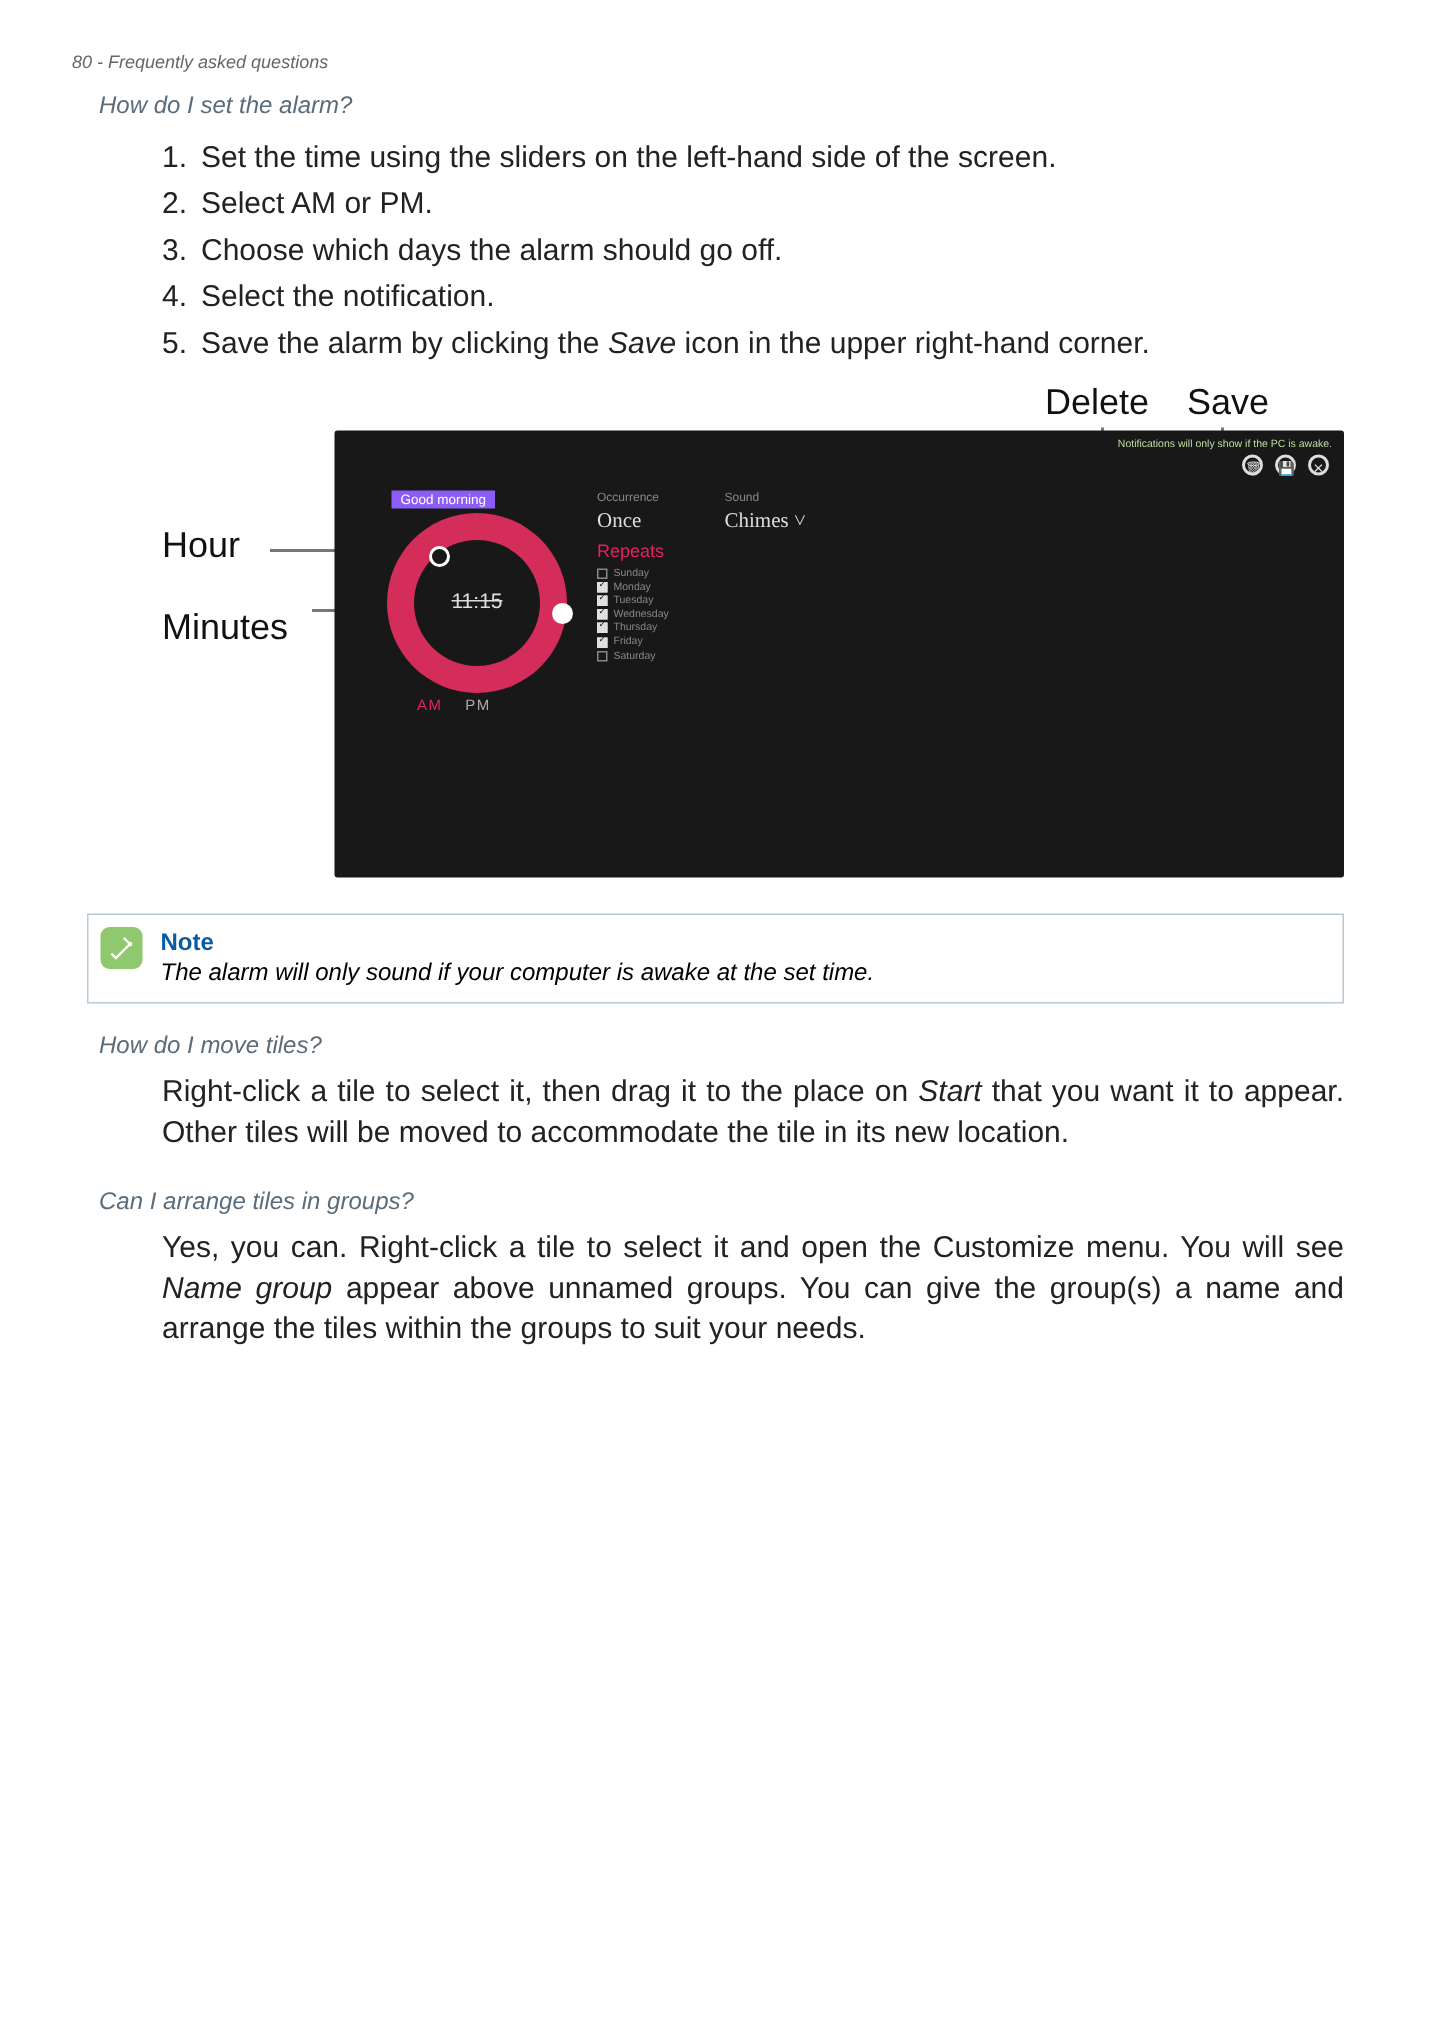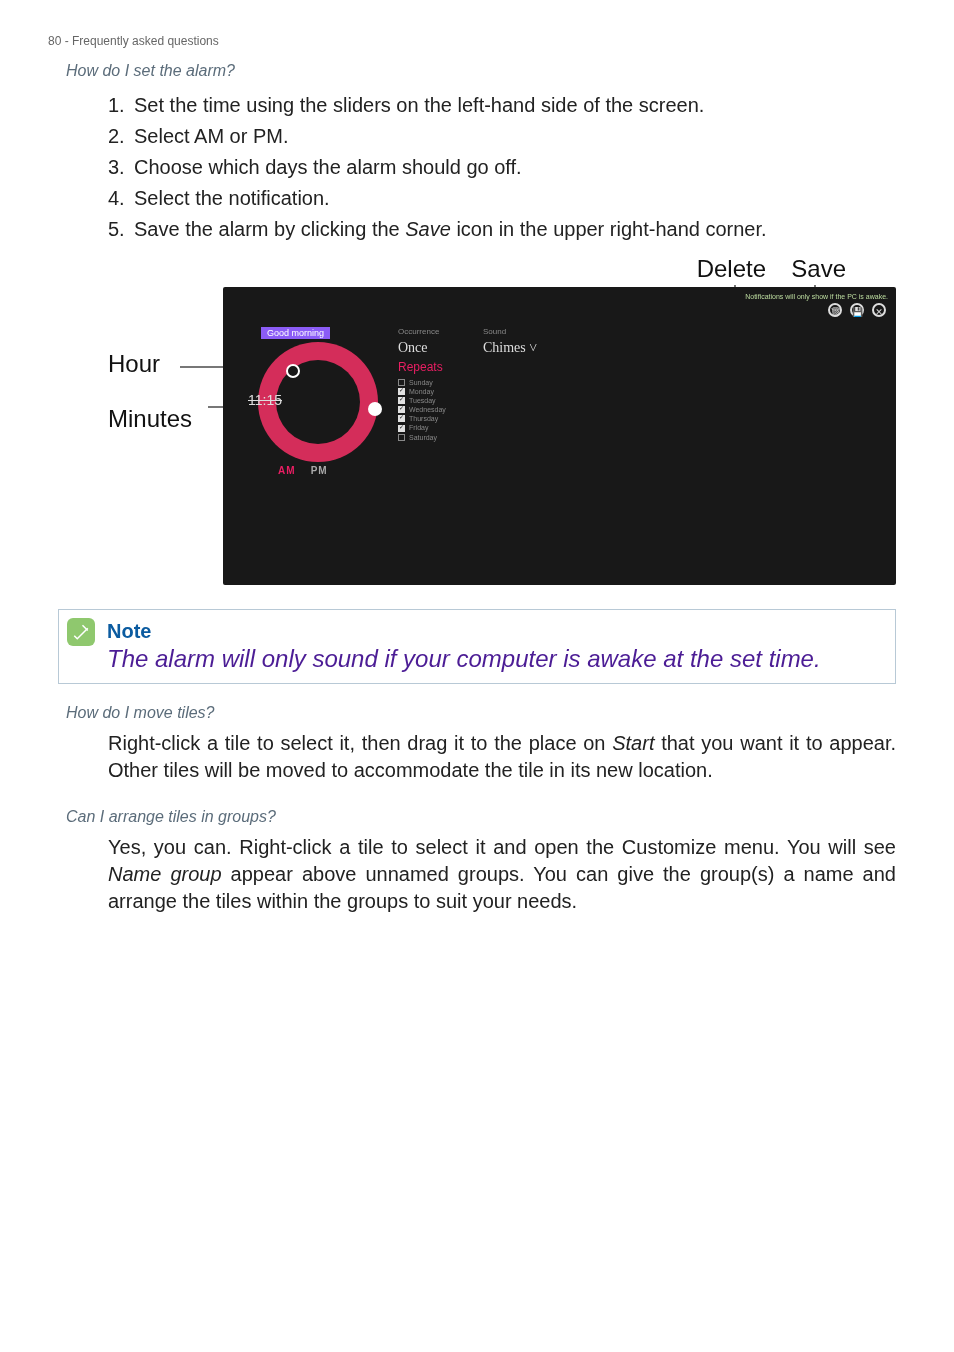--- a/index.html
+++ b/index.html
@@ -11,20 +11,21 @@
   }
   .page {
     width: 954px;
     min-height: 1352px;
     box-sizing: border-box;
     padding: 34px 48px 48px 48px;
     position: relative;
   }
   .page-header {
     font-size: 12px;
+    font-style: italic;
     color: #666;
     margin-bottom: 14px;
   }
   .q-heading {
     font-size: 16px;
     font-style: italic;
     color: #5b6c7a;
     margin: 14px 0 8px 18px;
   }
   .body-block {
@@ -151,20 +152,21 @@
     position: absolute;
     left: 28px; top: 18px;
     width: 84px; height: 84px;
     border-radius: 50%;
     background: #181818;
   }
   .ring-time {
     position: absolute;
     left: 0; right: 0;
     top: 50px;
+    text-align: center;
     color: #ddd;
     font-size: 14px;
     text-decoration: line-through;
   }
   .hour-knob {
     position: absolute;
     top: 22px; left: 38px;
     width: 10px; height: 10px;
     border-radius: 50%;
     border: 2px solid #fff;
@@ -176,21 +178,20 @@
     width: 14px; height: 14px;
     border-radius: 50%;
     background: #fff;
   }
   .ampm {
     position: absolute;
     left: 55px;
     top: 178px;
     font-size: 10px;
     letter-spacing: 1px;
-    font-weight: bold;
   }
   .am-txt { color: #e91e63; }
   .pm-txt { color: #aaa; }
   .fig-col-label {
     font-size: 8px;
     color: #888;
   }
   .fig-occurrence {
     position: absolute;
     left: 175px;
@@ -256,29 +257,29 @@
     top: 8px;
     width: 28px; height: 28px;
     border-radius: 6px;
     background: #8fc86e;
     display: flex;
     align-items: center;
     justify-content: center;
   }
   .note-icon svg { display: block; }
   .note-title {
-    font-size: 20px;
+    font-size: 16px;
     font-weight: bold;
     color: #0b5ba0;
     margin-bottom: 2px;
   }
   .note-text {
-    font-size: 24px;
+    font-size: 16px;
     font-style: italic;
-    color: #4c1d95;
+    color: #000000;
   }
 </style>
 </head>
 <body>
 
 <div class="page">
 
   <div class="page-header">80 - Frequently asked questions</div>
 
   <div class="q-heading">How do I set the alarm?</div>

